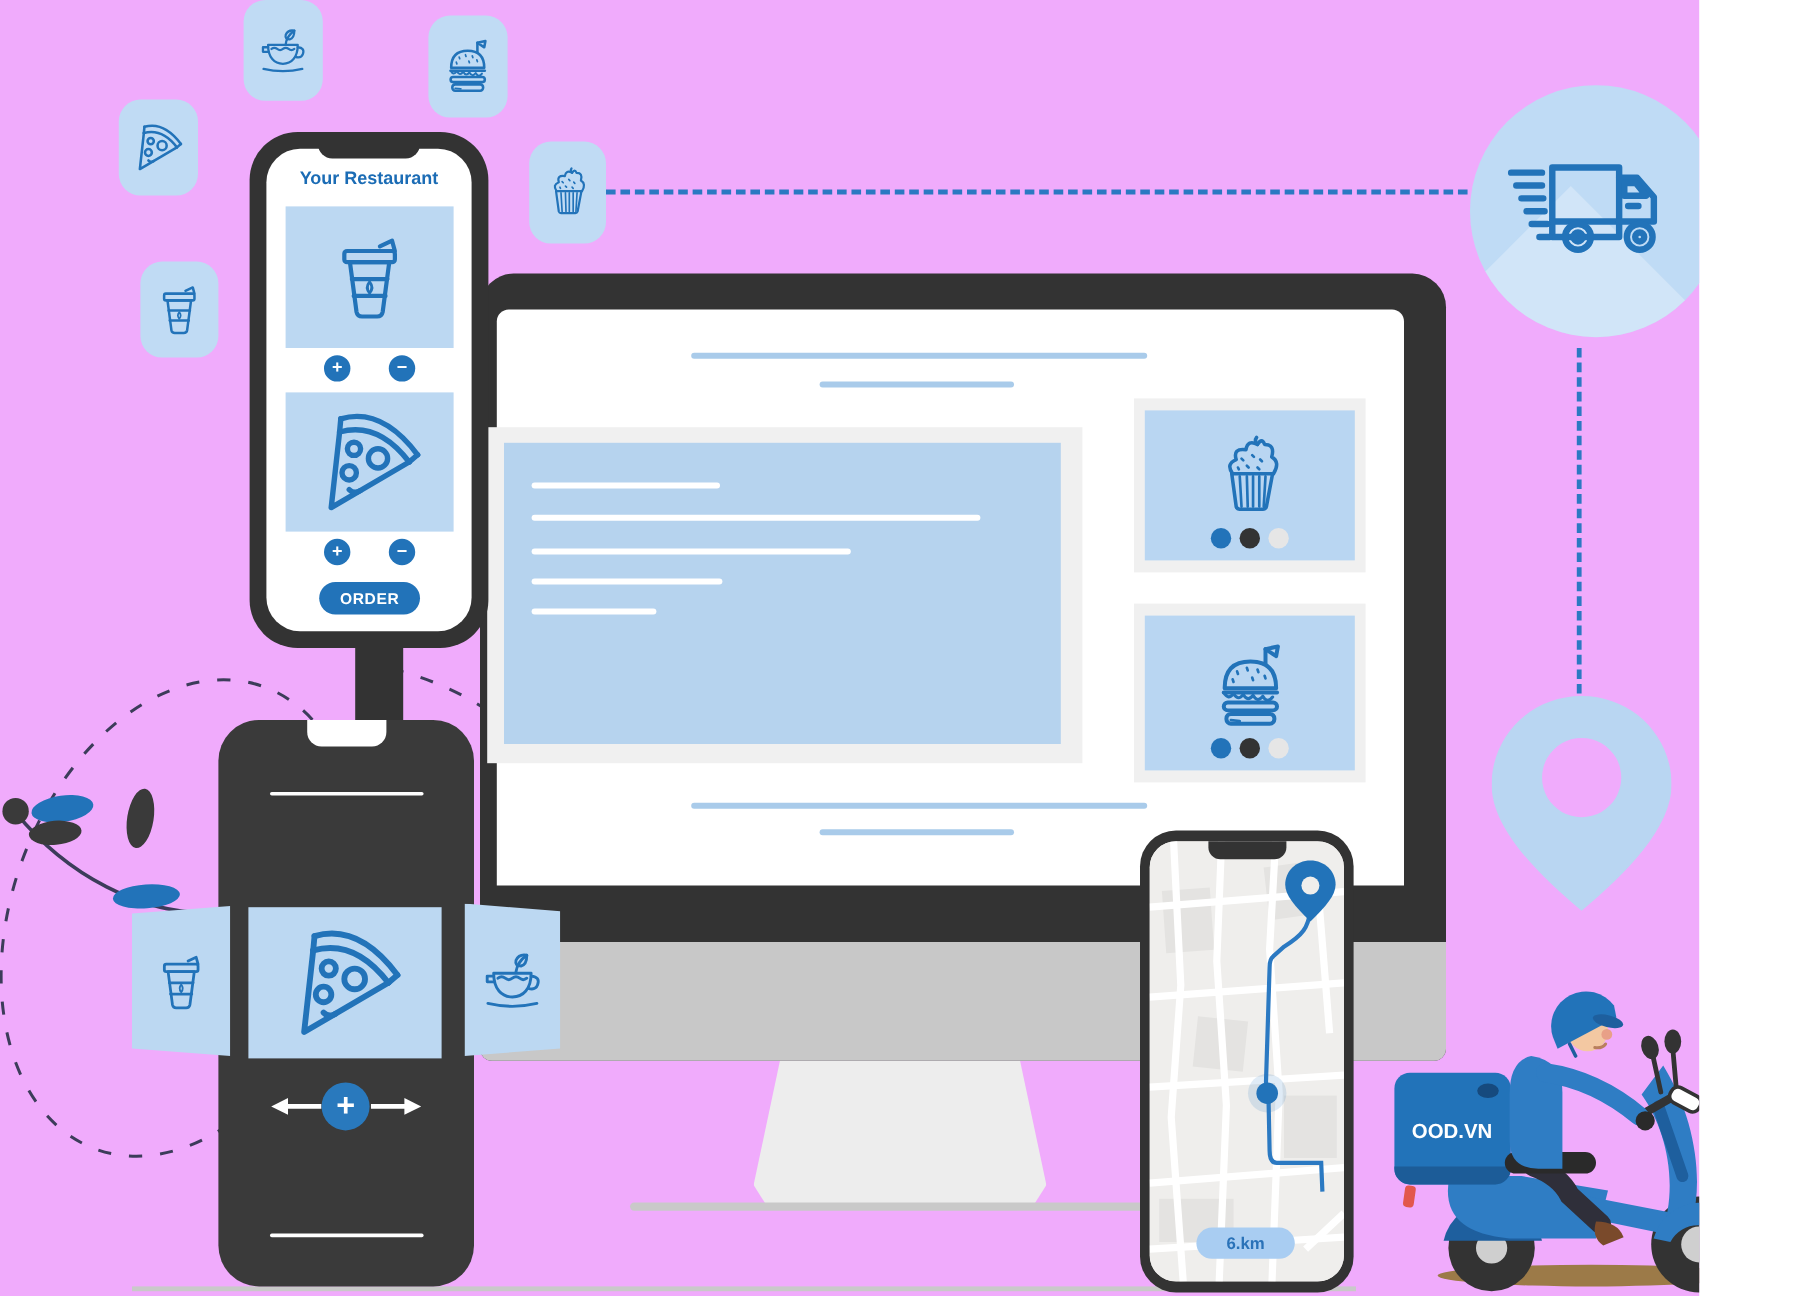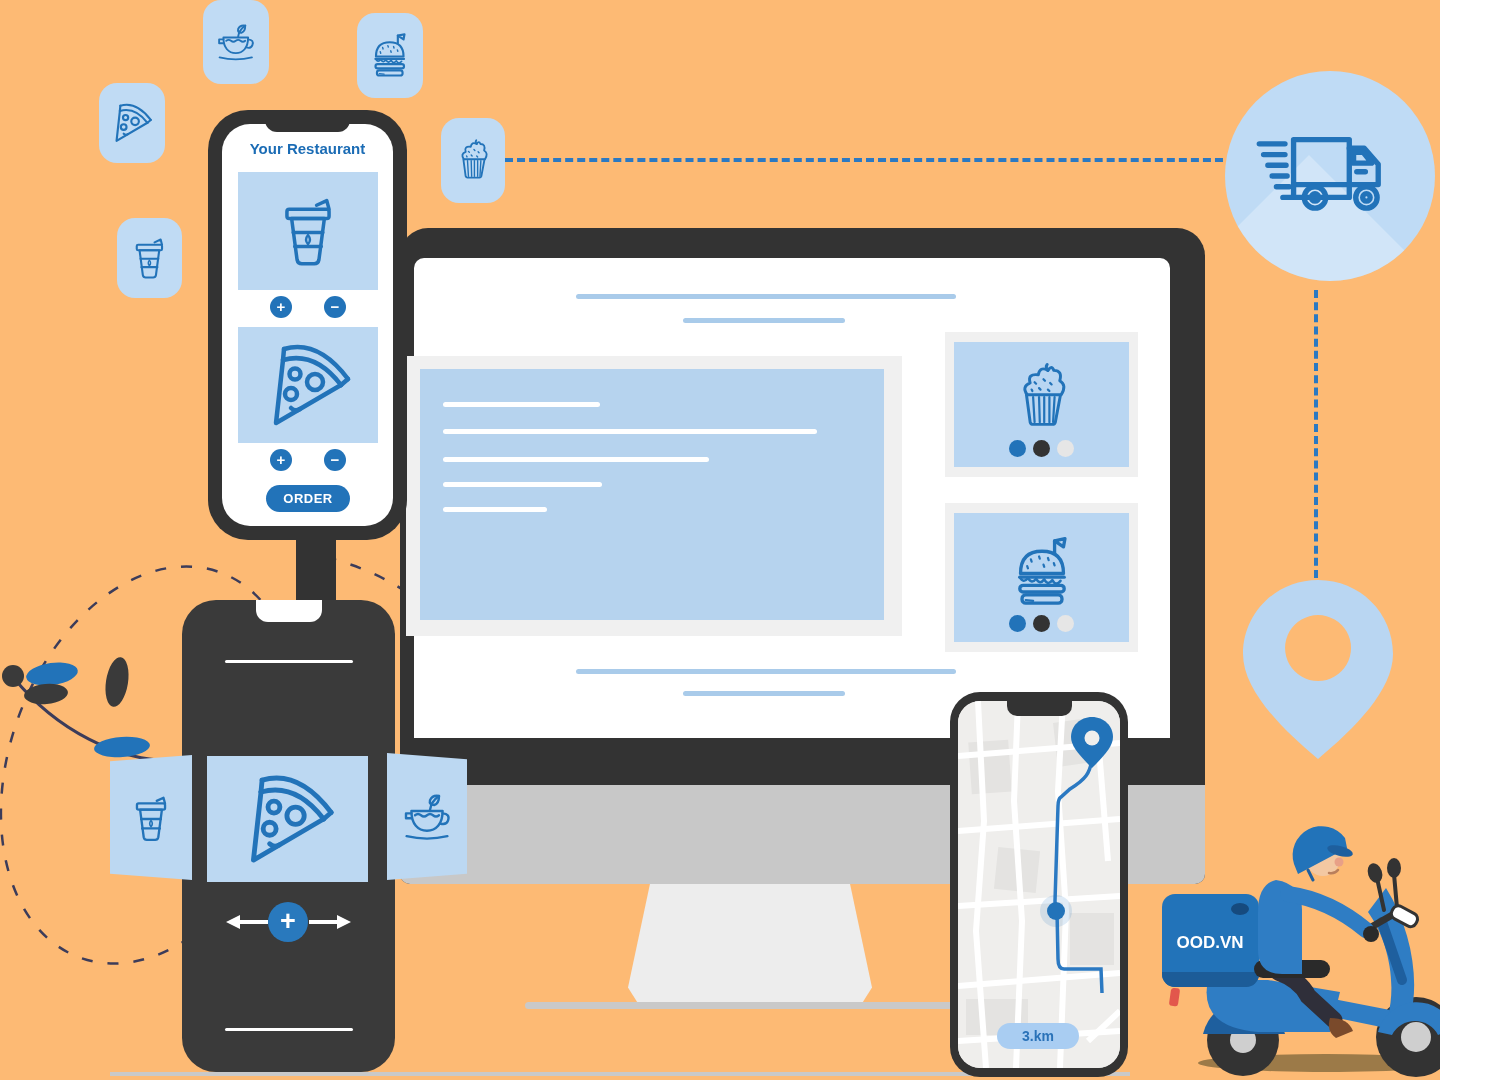--- a/index.html
+++ b/index.html
@@ -1,17 +1,17 @@
 <!DOCTYPE html>
 <html><head>
 <meta charset="utf-8">
 <style>
   html,body{margin:0;padding:0;background:#fff;}
-  #stage{position:relative;width:1416px;height:1080px;overflow:hidden;background:#fdba74;
-         font-family:"Liberation Sans",sans-serif;padding-left:24px;}
+  #stage{position:relative;width:1416px;height:1080px;overflow:hidden;background:#f0abfc;
+         font-family:"Liberation Sans",sans-serif;}
   .abs{position:absolute;}
   .ic{color:#2273b9;display:block;}
 
   
   #deco-svg{left:0;top:0;width:1500px;height:1080px;pointer-events:none;}
 
   
   .chip{background:#c0dbf4;border-radius:18px;display:flex;align-items:center;justify-content:center;}
   .chip svg{width:72%;height:72%;}
 
@@ -327,21 +327,21 @@
       <path d="M134,58 C132,72 128,78 112,88 L103,96 Q100,98 100,105 L97,200 Q97,207 99,210 L100,258 Q100,268 106,268 L143,268 L144,292" fill="none" stroke="#2b79c2" stroke-width="3.5"></path>
       <circle cx="98" cy="210" r="16" fill="#2b79c2" opacity="0.15"></circle>
       <circle cx="98" cy="210" r="9" fill="#2273b9"></circle>
       <g>
         <path d="M134,16 c-12,0 -21,9 -21,20 c0,9 8,18 21,31 c13,-13 21,-22 21,-31 c0,-11 -9,-20 -21,-20 z" fill="#2273b9"></path>
         <circle cx="134" cy="37" r="7.5" fill="#efeeec"></circle>
       </g>
     </svg>
   </div>
   <div id="phone3-notch" class="abs"></div>
-  <div id="dist-pill" class="abs">3.km</div>
+  <div id="dist-pill" class="abs">6.km</div>
 
   <div id="truck-badge" class="abs">
     <svg class="ic" viewBox="0 0 140 100">
         <use href="#sym-truck"></use>
       </svg>
   </div>
   <svg class="abs" style="left:1243px;top:580px" width="150" height="180" viewBox="0 0 150 180">
     <path fill-rule="evenodd" fill="#b9d6f2" d="M75,0 C33,0 0,33 0,74 C0,110 38,148 75,179 C112,148 150,110 150,74 C150,33 117,0 75,0 Z
          M75,35 a33,33 0 1 0 0.1,0 Z"></path>
   </svg>

